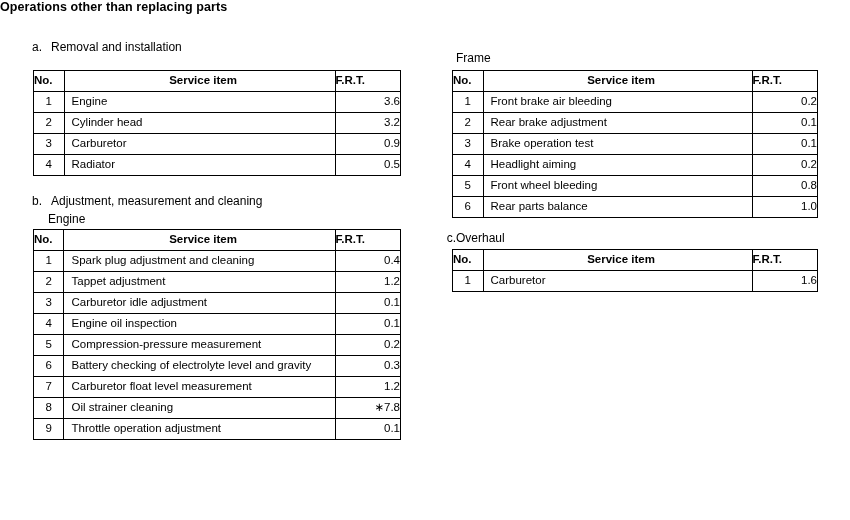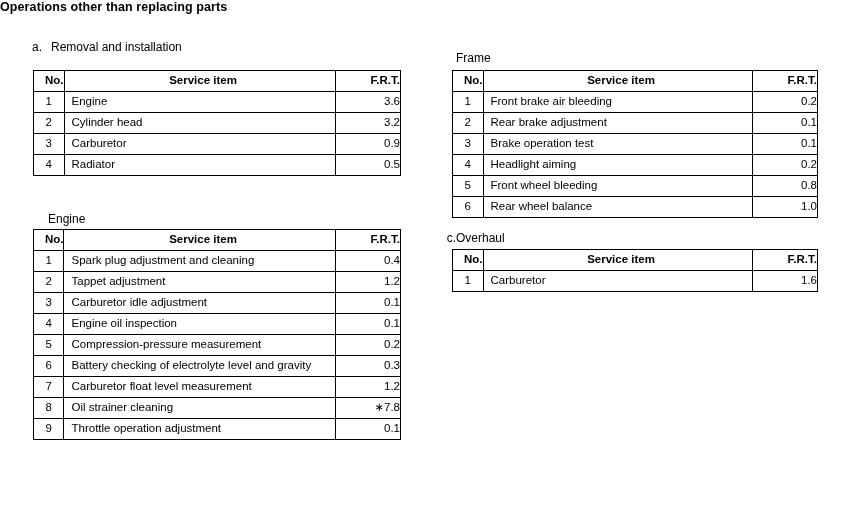--- a/index.html
+++ b/index.html
@@ -44,21 +44,21 @@
   table.frt td {
     border: 1px solid #000;
     padding: 0;
     height: 20px;
     line-height: 1.15;
     vertical-align: middle;
     font-weight: normal;
   }
   table.frt thead th {
     font-weight: bold;
-    text-align: right;
+    text-align: left;
     font-size: 11.5px;
   }
   .c-no {
     text-align: center;
     width: 30px;
   }
   .c-item {
     text-align: left;
     padding-left: 7px !important;
   }
@@ -119,20 +119,21 @@
         <td class="c-frt">0.9</td>
       </tr>
       <tr>
         <td class="c-no">4</td>
         <td class="c-item">Radiator</td>
         <td class="c-frt">0.5</td>
       </tr>
     </tbody>
   </table>
 
+  <div class="sec-label l-b"><span class="ltr">b.</span><span>Adjustment, measurement and cleaning</span></div>
   <div class="sub-label l-engine">Engine</div>
 
   <table class="frt t2">
     <thead>
       <tr>
         <th class="c-no">No.</th>
         <th class="c-item" style="text-align:center">Service item</th>
         <th class="c-frt">F.R.T.</th>
       </tr>
     </thead>
@@ -216,21 +217,21 @@
         <td class="c-item">Headlight aiming</td>
         <td class="c-frt">0.2</td>
       </tr>
       <tr>
         <td class="c-no">5</td>
         <td class="c-item">Front wheel bleeding</td>
         <td class="c-frt">0.8</td>
       </tr>
       <tr>
         <td class="c-no">6</td>
-        <td class="c-item">Rear wheel balance</td>
+        <td class="c-item">Rear parts balance</td>
         <td class="c-frt">1.0</td>
       </tr>
     </tbody>
   </table>
 
   <div class="sec-label l-c"><span class="ltr">c.</span><span>Overhaul</span></div>
 
   <table class="frt t4">
     <thead>
       <tr>

